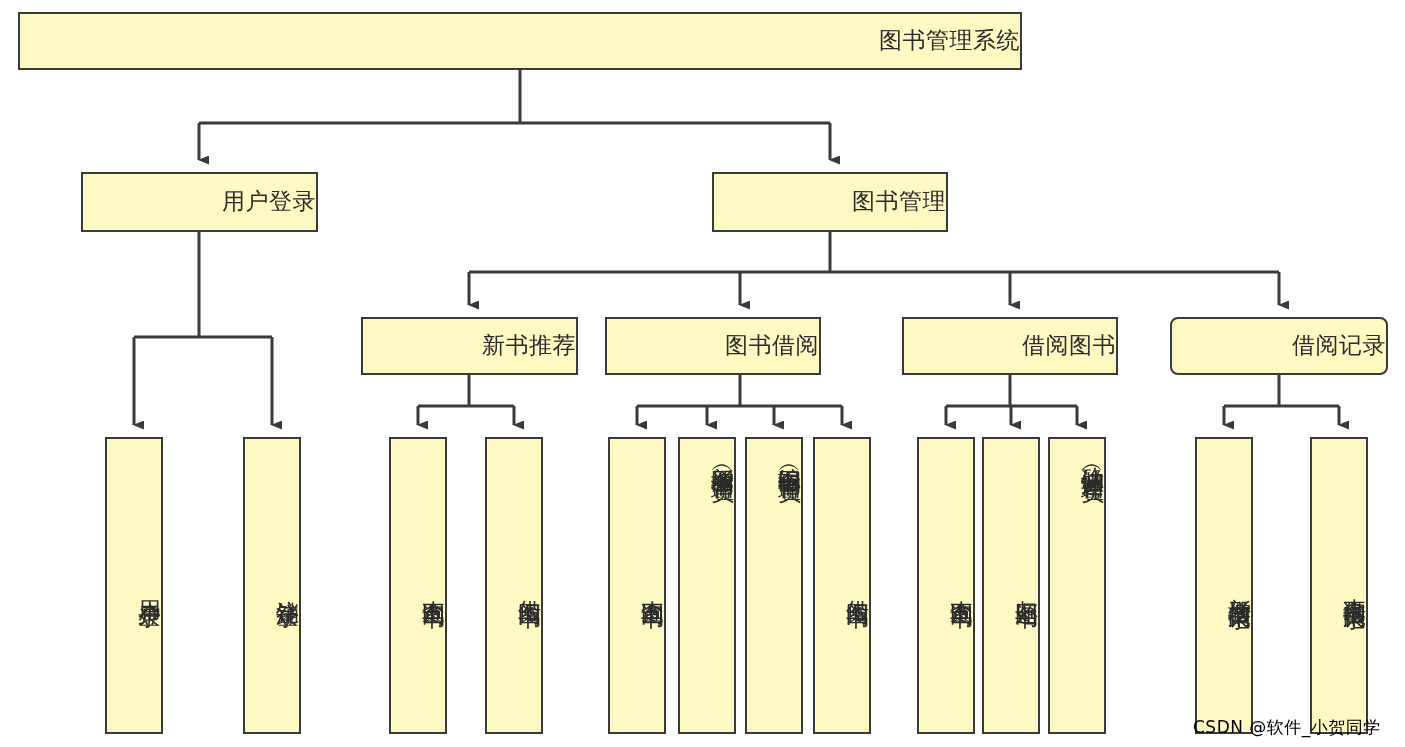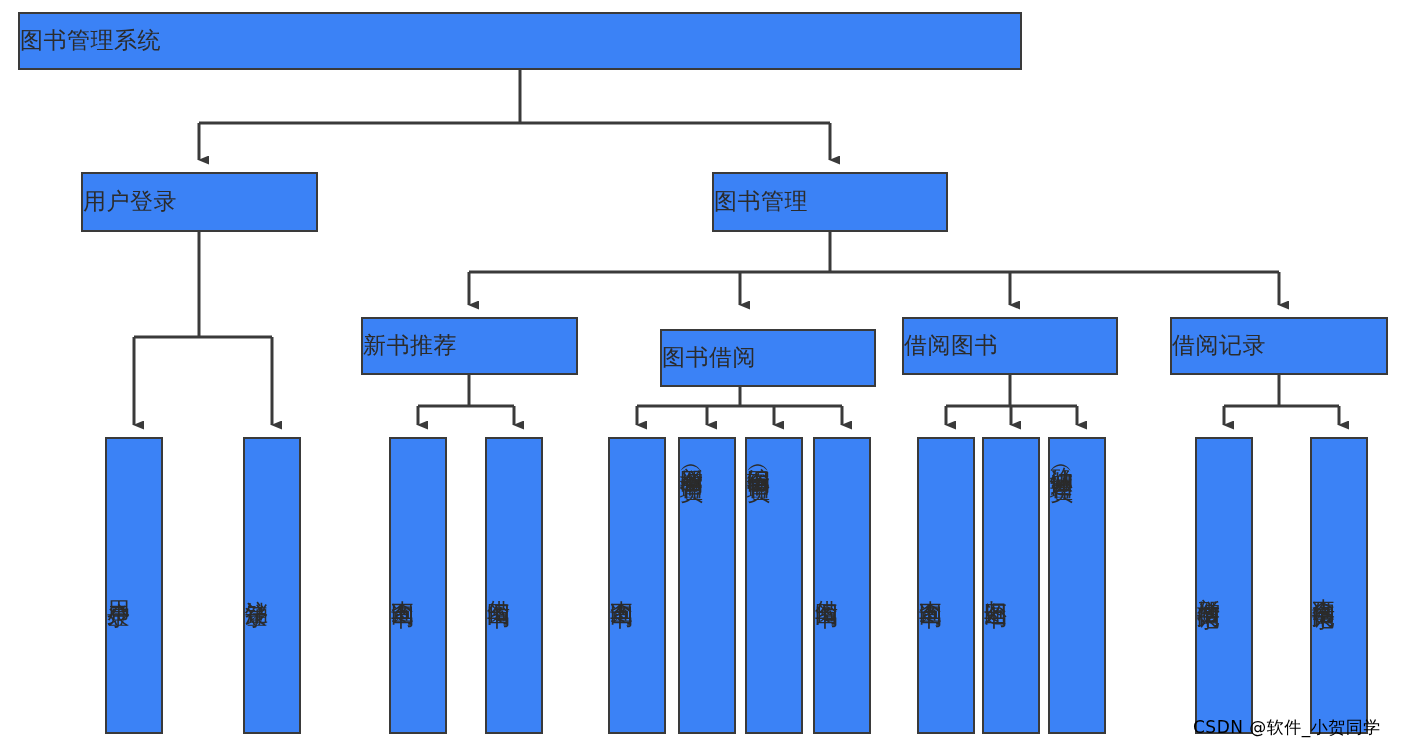--- a/index.html
+++ b/index.html
@@ -20,25 +20,25 @@
   svg.edges {
     position: absolute;
     left: 0;
     top: 0;
     width: 1405px;
     height: 747px;
   }
   .node {
     position: absolute;
     box-sizing: border-box;
-    background: #3b82f6;
+    background: #fef9c3;
     border: 2px solid #3a3a3a;
     display: flex;
     align-items: center;
-    justify-content: flex-start;
+    justify-content: flex-end;
     color: #2b2b2b;
   }
   .node .label {
     display: block;
     text-align: center;
     line-height: 1.12;
     white-space: pre;
   }
   .node.horizontal .label {
     font-size: 23px;
@@ -133,27 +133,27 @@
   <div class="node horizontal" style="left:81px; top:172px; width:237px; height:60px;">
     <span class="label">用户登录</span>
   </div>
   <div class="node horizontal" style="left:361px; top:317px; width:217px; height:58px;">
     <span class="label">新书推荐</span>
   </div>
 
   <div class="node horizontal" style="left:712px; top:172px; width:236px; height:60px;">
     <span class="label">图书管理</span>
   </div>
-  <div class="node horizontal" style="left:660px; top:317px; width:216px; height:58px;margin-top:12px;">
+  <div class="node horizontal" style="left:605px; top:317px; width:216px; height:58px;">
     <span class="label">图书借阅</span>
   </div>
   <div class="node horizontal" style="left:902px; top:317px; width:216px; height:58px;">
     <span class="label">借阅图书</span>
   </div>
-  <div class="node horizontal" style="left:1170px; top:317px; width:218px; height:58px;">
+  <div class="node horizontal" style="left:1170px; top:317px; width:218px; height:58px;border-radius:8px;">
     <span class="label">借阅记录</span>
   </div>
 
   <div class="node vertical center-v" style="left:105px; top:437px; width:58px; height:297px;">
     <span class="label">用户登录</span>
   </div>
   <div class="node vertical center-v" style="left:243px; top:437px; width:58px; height:297px;">
     <span class="label">注销登录</span>
   </div>
 

